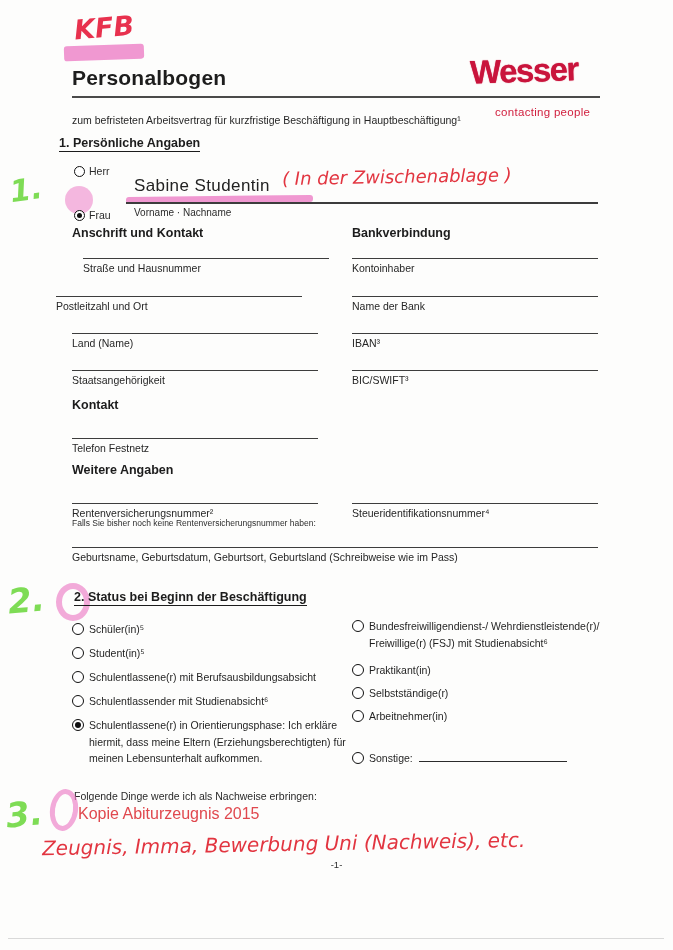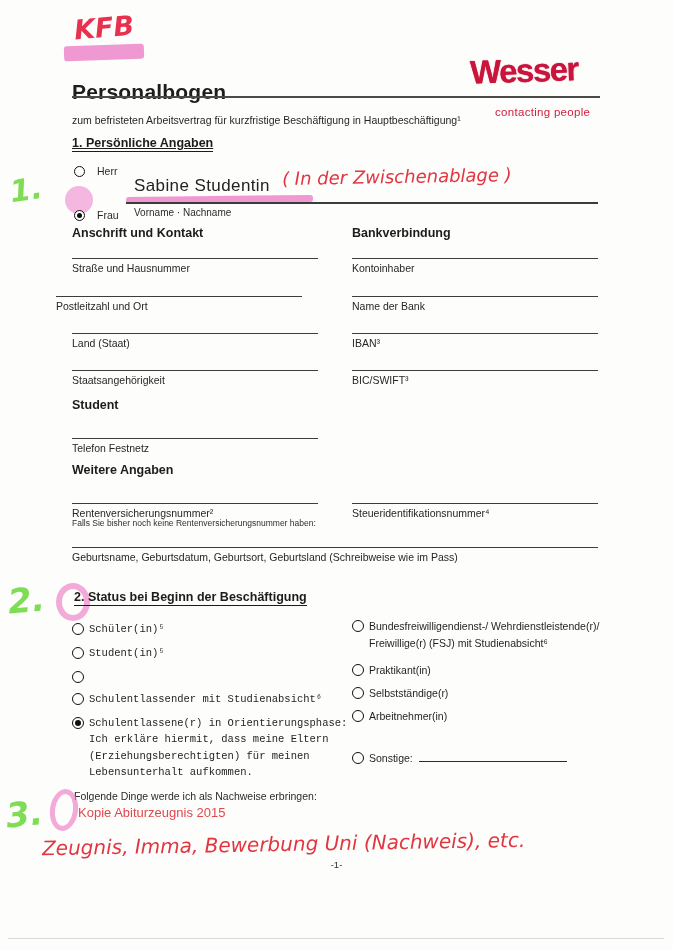--- a/index.html
+++ b/index.html
@@ -18,24 +18,24 @@
   
   .logo-text{font-size:33px;font-weight:900;color:#c9143c;transform:rotate(-2deg);letter-spacing:-1.5px;
     text-shadow:0 0 1px #c9143c;}
   .logo-tagline{font-size:11.5px;color:#d1203f;letter-spacing:.3px;}
   
   .frow{border-top:1.6px solid #3d3d3d;padding-top:3px;font-size:10.5px;color:#262626;}
   .fnote{font-size:8.5px;color:#2e2e2e;}
   
   .radio{width:11px;height:11px;border:1.7px solid #101010;border-radius:50%;flex:none;position:relative;background:#fff;box-sizing:border-box;}
   .radio.checked::after{content:"";position:absolute;left:2px;top:2px;right:2px;bottom:2px;background:#101010;border-radius:50%;}
-  .sal-row{display:flex;align-items:center;gap:12px;font-size:10.5px;}
+  .sal-row{display:flex;align-items:center;gap:4px;font-size:10.5px;}
   .opt{display:flex;align-items:flex-start;gap:5px;font-size:10.5px;line-height:16.5px;color:#1f1f1f;}
   .opt .radio{margin-top:2px;width:12px;height:12px;}
-  .optcol-left .opt{margin-bottom:7.5px;font-family:Liberation Mono, monospace;}
+  .optcol-left .opt{margin-bottom:7.5px;}
   .optcol-right .opt{margin-bottom:6.5px;}
   .optcol-right .opt.first{margin-bottom:11px;}
   .optcol-right .opt.sonstige{margin-top:25px;}
   .sonstige-line{display:inline-block;width:148px;border-bottom:1.2px solid #2b2b2b;height:11px;margin-left:1px;}
   
   .name-value{font-size:17px;color:#222;letter-spacing:.4px;}
   .name-caption{font-size:10px;color:#2b2b2b;}
   .thin-line{height:1.6px;background:#3c3c3c;}
   
   .hl-pink{background:#ec7ec6;opacity:.8;border-radius:3px;}
@@ -48,27 +48,27 @@
   .scan-edge{height:1px;background:#d9d9d9;}
 </style>
 </head>
 <body>
 
 <div class="page">
 
   <div class="abs hl-pink" style="left:64px;top:45px;width:80px;height:15px;transform:rotate(-2deg);"></div>
   <div class="abs hw hw-red" style="left:74px;top:12px;font-size:27px;font-weight:700;transform:rotate(-5deg);color:#e8314e;">KFB</div>
 
-  <div class="abs doc-title" style="left:72px;top:80px;">Personalbogen</div>
+  <div class="abs doc-title" style="left:72px;top:66px;">Personalbogen</div>
   <div class="abs rule" style="left:72px;top:96px;width:528px;"></div>
   <div class="abs subtitle" style="left:72px;top:102px;margin-top:12px;">zum befristeten Arbeitsvertrag für kurzfristige Beschäftigung in Hauptbeschäftigung¹</div>
   <div class="abs logo-text" style="left:470px;top:52px;">Wesser</div>
   <div class="abs logo-tagline" style="left:495px;top:106px;">contacting people</div>
 
-  <div class="abs sec-heading" style="left:72px;top:136px;text-decoration:underline;">1. Persönliche Angaben</div>
+  <div class="abs sec-heading" style="left:59px;top:136px;">1. Persönliche Angaben</div>
 
   <div class="abs hw hw-green" style="left:10px;top:172px;font-size:30px;transform:rotate(-8deg);">1.</div>
 
   <div class="abs sal-row" style="left:74px;top:165px;">
     <span class="radio"></span>
     <span>Herr</span>
   </div>
   <div class="abs hl-pink" style="left:65px;top:186px;width:28px;height:28px;border-radius:50%;opacity:.55;"></div>
   <div class="abs sal-row" style="left:74px;top:193px;margin-top:16px;">
     <span class="radio checked"></span>
@@ -77,33 +77,33 @@
 
   <div class="abs hl-pink" style="left:126px;top:196px;width:187px;height:7px;transform:rotate(-.7deg);"></div>
   <div class="abs thin-line" style="left:126px;top:202px;width:472px;"></div>
   <div class="abs name-value" style="left:134px;top:176px;">Sabine Studentin</div>
   <div class="abs hw hw-red" style="left:282px;top:166px;font-size:18px;transform:rotate(-1deg);white-space:nowrap;">( In der Zwischenablage )</div>
   <div class="abs name-caption" style="left:134px;top:207px;">Vorname · Nachname</div>
 
   <div class="abs col-heading" style="left:72px;top:226px;">Anschrift und Kontakt</div>
   <div class="abs col-heading" style="left:352px;top:226px;">Bankverbindung</div>
 
-  <div class="abs frow" style="left:72px;top:258px;width:246px;"><span>Straße und Hausnummer</span></div>
+  <div class="abs frow" style="left:83px;top:258px;width:246px;"><span>Straße und Hausnummer</span></div>
   <div class="abs frow" style="left:352px;top:258px;width:246px;"><span>Kontoinhaber</span></div>
 
   <div class="abs frow" style="left:56px;top:296px;width:246px;"><span>Postleitzahl und Ort</span></div>
   <div class="abs frow" style="left:352px;top:296px;width:246px;"><span>Name der Bank</span></div>
 
-  <div class="abs frow" style="left:72px;top:333px;width:246px;"><span>Land (Staat)</span></div>
+  <div class="abs frow" style="left:72px;top:333px;width:246px;"><span>Land (Name)</span></div>
   <div class="abs frow" style="left:352px;top:333px;width:246px;"><span>IBAN³</span></div>
 
   <div class="abs frow" style="left:72px;top:370px;width:246px;"><span>Staatsangehörigkeit</span></div>
   <div class="abs frow" style="left:352px;top:370px;width:246px;"><span>BIC/SWIFT³</span></div>
 
-  <div class="abs col-heading" style="left:72px;top:398px;">Student</div>
+  <div class="abs col-heading" style="left:72px;top:398px;">Kontakt</div>
   <div class="abs frow" style="left:72px;top:438px;width:246px;"><span>Telefon Festnetz</span></div>
 
   <div class="abs col-heading" style="left:72px;top:463px;">Weitere Angaben</div>
   <div class="abs frow" style="left:72px;top:503px;width:246px;"><span>Rentenversicherungsnummer²</span></div>
   <div class="abs fnote" style="left:72px;top:518px;">Falls Sie bisher noch keine Rentenversicherungsnummer haben:</div>
   <div class="abs frow" style="left:72px;top:547px;width:526px;"><span>Geburtsname, Geburtsdatum, Geburtsort, Geburtsland (Schreibweise wie im Pass)</span></div>
 
   <div class="abs frow" style="left:352px;top:503px;width:246px;"><span>Steueridentifikationsnummer⁴</span></div>
 
   <div class="abs hw hw-green" style="left:8px;top:580px;font-size:34px;transform:rotate(-5deg);">2.</div>
@@ -114,20 +114,21 @@
     <div class="opt">
       <span class="radio"></span>
       <span>Schüler(in)⁵</span>
     </div>
     <div class="opt">
       <span class="radio"></span>
       <span>Student(in)⁵</span>
     </div>
     <div class="opt">
       <span class="radio"></span>
+      <span>Schulentlassene(r) mit Berufsausbildungsabsicht</span>
     </div>
     <div class="opt">
       <span class="radio"></span>
       <span>Schulentlassender mit Studienabsicht⁶</span>
     </div>
     <div class="opt">
       <span class="radio checked"></span>
       <span>Schulentlassene(r) in Orientierungsphase: Ich erkläre hiermit, dass meine Eltern (Erziehungsberechtigten) für meinen Lebensunterhalt aufkommen.</span>
     </div>
   </div>
@@ -152,19 +153,19 @@
     <div class="opt sonstige">
       <span class="radio"></span>
       <span>Sonstige:</span>
       <span class="sonstige-line"></span>
     </div>
   </div>
 
   <div class="abs" style="left:74px;top:790px;font-size:10.5px;">Folgende Dinge werde ich als Nachweise erbringen:</div>
   <div class="abs hw hw-green" style="left:6px;top:794px;font-size:34px;transform:rotate(-6deg);">3.</div>
   <div class="abs hl-ring" style="left:50px;top:789px;width:18px;height:32px;border-width:5px;transform:rotate(8deg);"></div>
-  <div class="abs typed-red" style="left:78px;top:805px;font-size:13px;">Kopie Abiturzeugnis 2015</div>
+  <div class="abs typed-red" style="left:78px;top:805px;font-size:16px;">Kopie Abiturzeugnis 2015</div>
   <div class="abs hw hw-red" style="left:42px;top:832px;font-size:20px;transform:rotate(-1deg);white-space:nowrap;">Zeugnis, Imma, Bewerbung Uni (Nachweis), etc.</div>
 
   <div class="abs pagenum" style="left:0;top:859px;width:673px;text-align:center;">-1-</div>
   <div class="abs scan-edge" style="left:8px;top:938px;width:656px;"></div>
 
 </div>
 
 </body></html>

